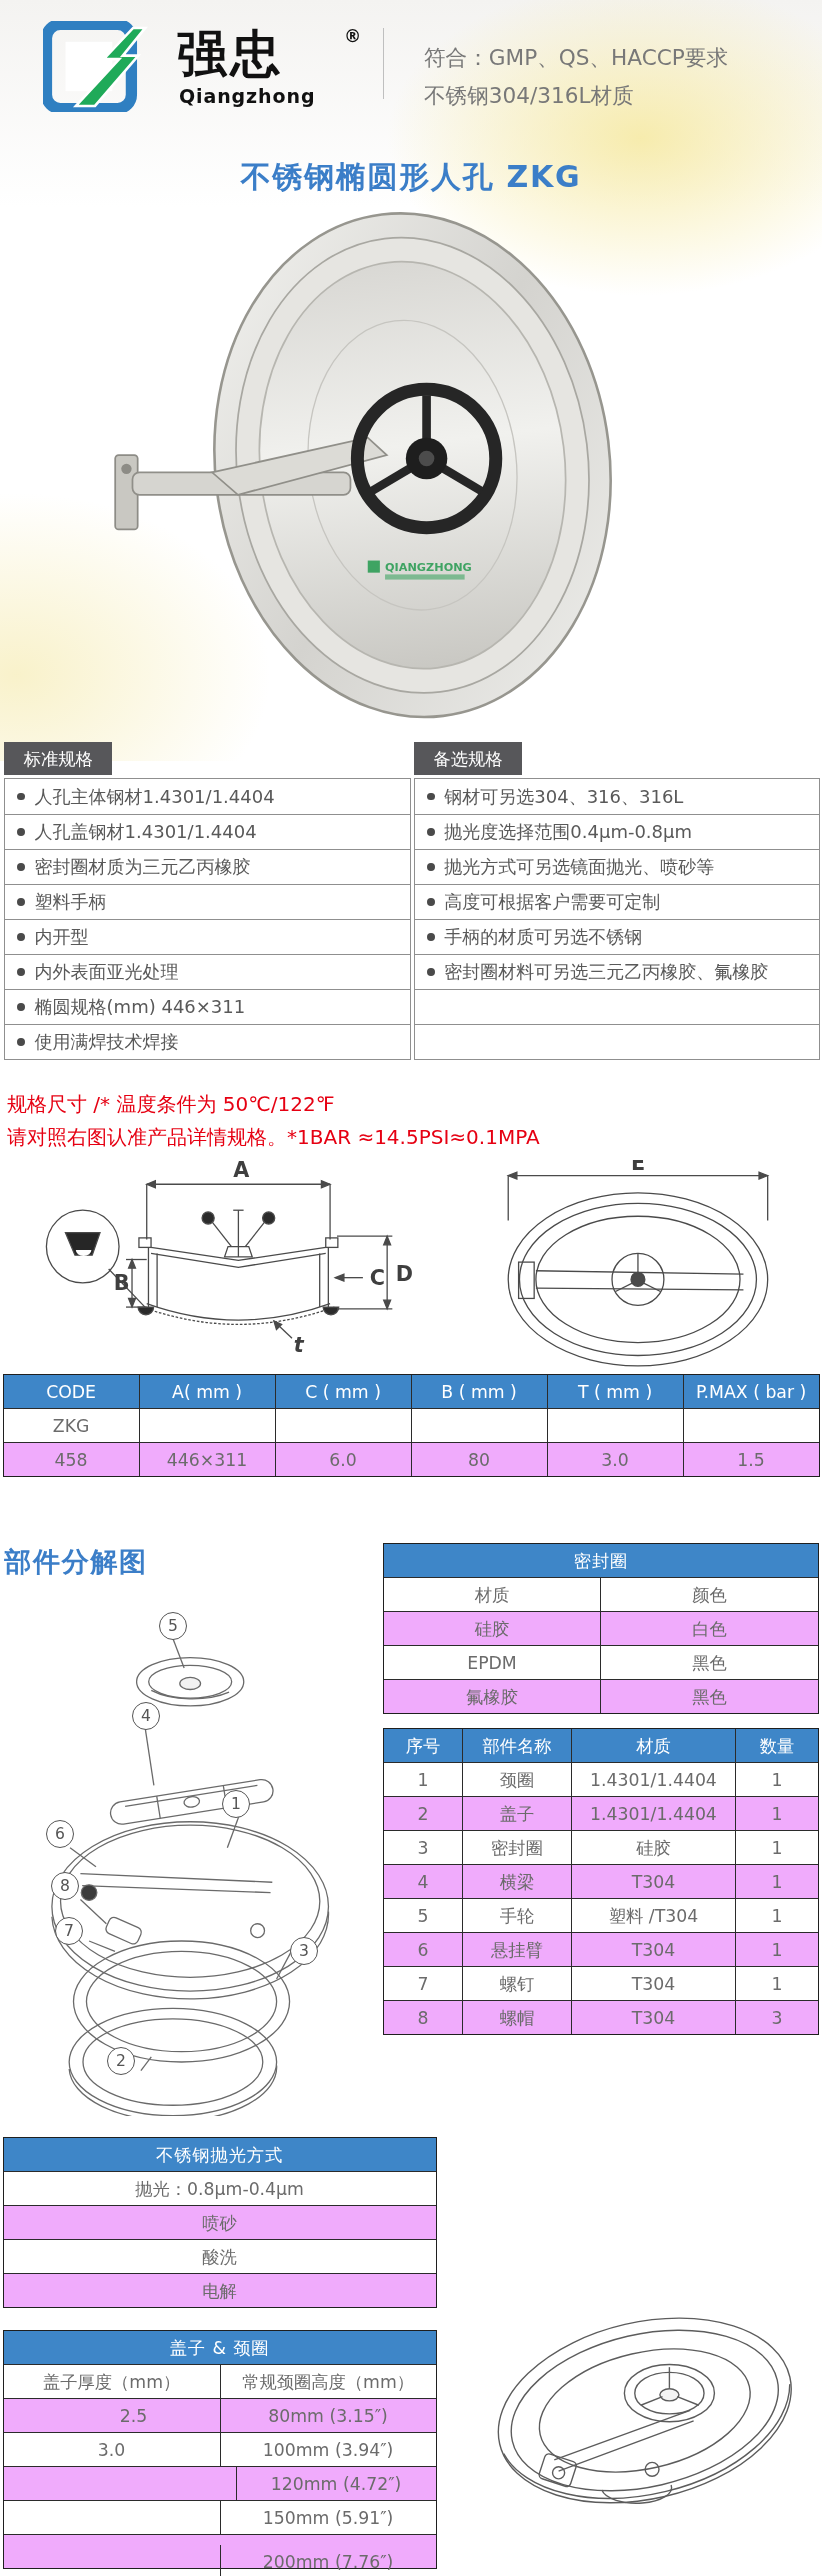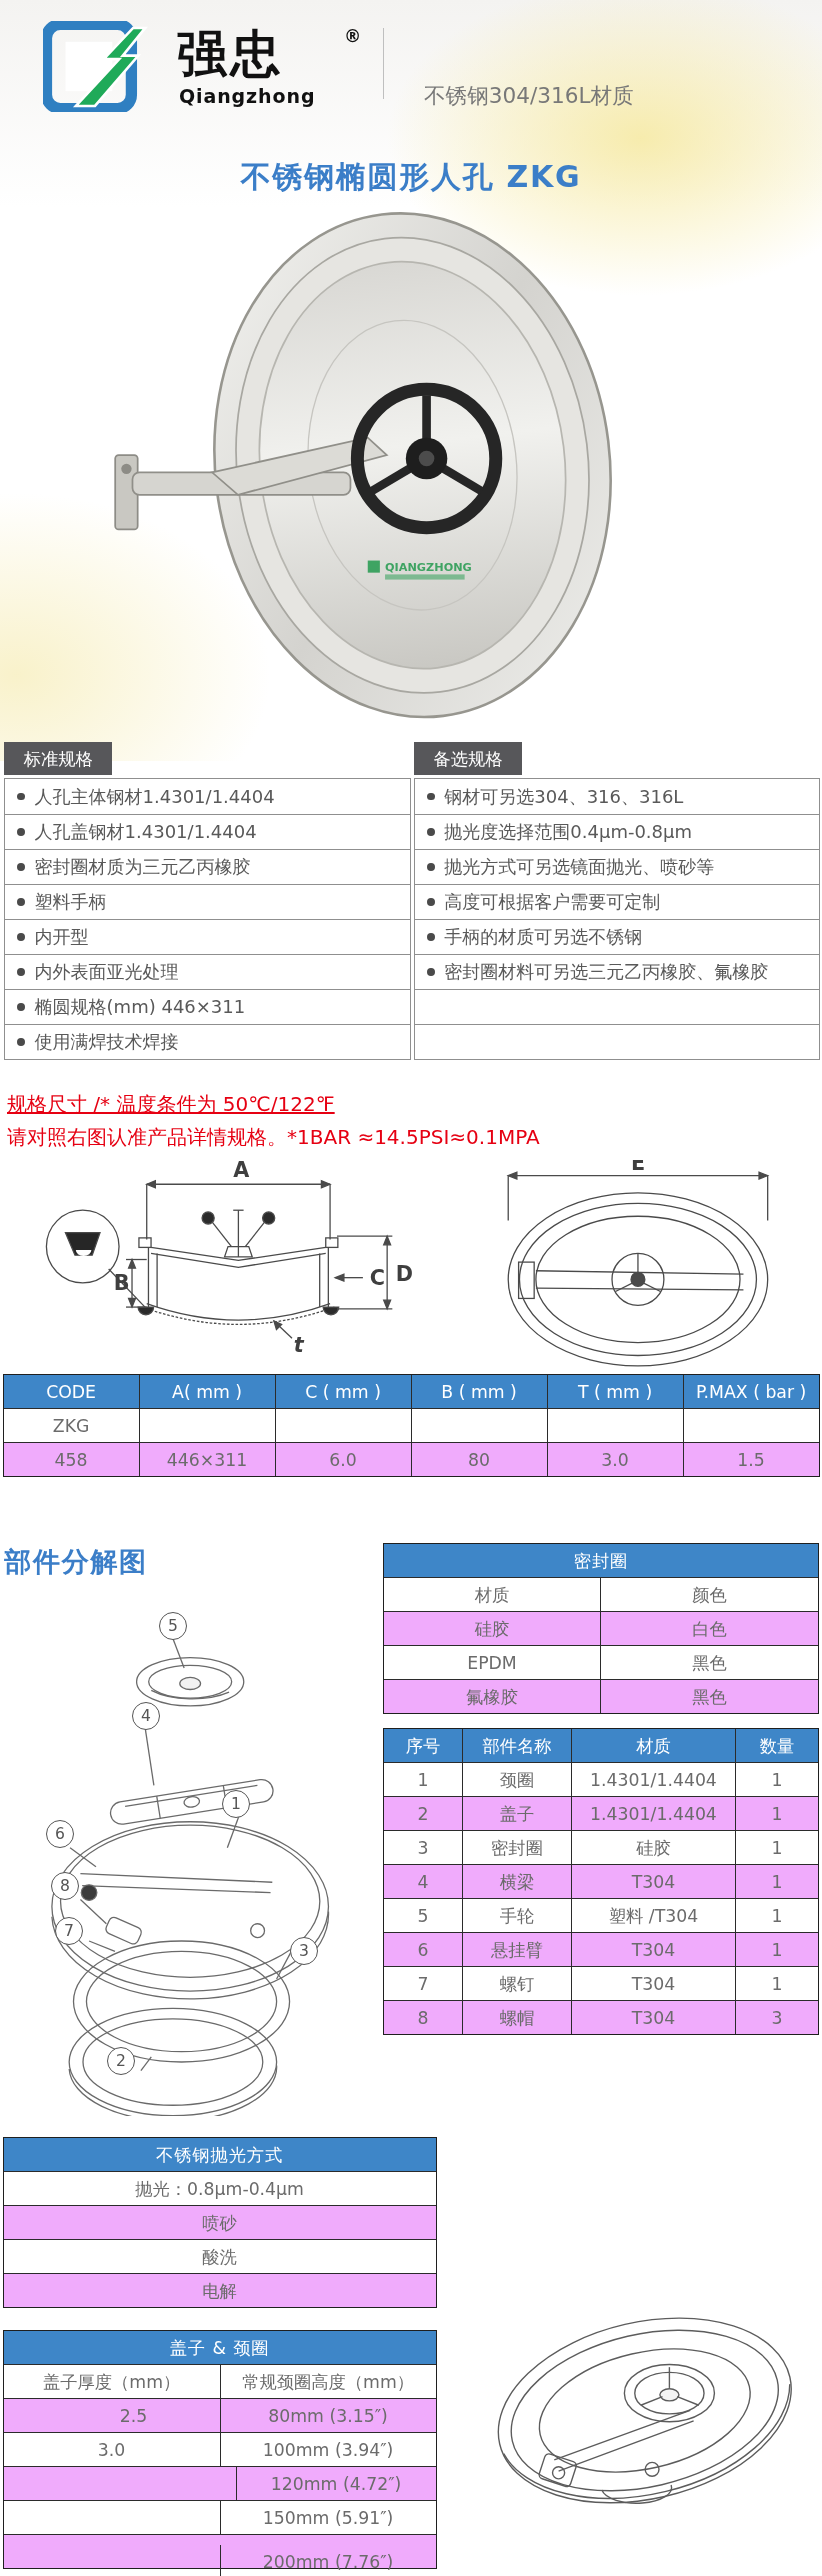--- a/index.html
+++ b/index.html
@@ -28,21 +28,21 @@
   .tag{position:absolute;width:108px;height:33px;background:#57575a;color:#fff;
     display:flex;align-items:center;justify-content:center;font-size:17.3px;}
   .tag1{left:4.3px;top:742px;} .tag2{left:414px;top:742px;}
   .spec-box{position:absolute;top:778px;border:0.9px solid #8f8f8f;background:#fff;}
   .spec-box1{left:4.3px;width:405px;} .spec-box2{left:414px;width:404px;}
   .spec-row{height:35px;display:flex;align-items:center;padding-left:12px;border-top:0.9px solid #8f8f8f;box-sizing:border-box;}
   .spec-row:first-child{border-top:none;}
   .bullet{width:7.8px;height:7.8px;border-radius:50%;background:#4a4a4a;margin-right:9.5px;flex:0 0 auto;}
   .spec-text{font-size:18px;color:#595959;white-space:nowrap;}
   
-  .notice1{position:absolute;left:7px;top:1091px;font-size:20px;color:#e60012;text-decoration:underline;}
+  .notice1{position:absolute;left:7px;top:1091px;font-size:20px;color:#e60012;}
   .notice2{position:absolute;left:7px;top:1124px;font-size:20px;color:#e60012;}
   
   .drawings{position:absolute;left:17.3px;top:1160px;}
   
   .tbl{position:absolute;border:1.7px solid #1f1f1f;background:#fff;box-sizing:border-box;}
   .thead{height:33px;background:#3e86c8;color:#fff;display:flex;align-items:center;justify-content:center;
     font-size:17.3px;letter-spacing:0.9px;}
   .trow{display:flex;height:33px;border-top:0.9px solid #2b2b2b;}
   .tbl > div:first-child .trow:first-child{border-top:none;}
   .trow.alt{background:#f0abfc;}
@@ -74,20 +74,21 @@
     <svg width="130" height="91" viewBox="0 0 150 105">
       <rect x="4" y="4" width="98" height="97" rx="16" fill="none" stroke="#2f7fc1" stroke-width="13"></rect>
       <rect x="26" y="24" width="54" height="57" fill="#ffffff"></rect>
       <polygon points="38,98 88,44 70,44 104,8 118,8 92,40 110,40 60,98" fill="#1faa59" stroke="#ffffff" stroke-width="3"></polygon>
     </svg>
   </div>
   <div class="brand-cn">强忠</div>
   <div class="brand-reg">®</div>
   <div class="brand-en">Qiangzhong</div>
   <div class="hdr-divider"></div>
+  <div class="tagline1">符合：GMP、QS、HACCP要求</div>
   <div class="tagline2">不锈钢304/316L材质</div>
 
   <div class="page-title">不锈钢椭圆形人孔 ZKG</div>
 
   <div class="photo">
     <svg width="658" height="538" viewBox="0 0 760 622">
       <defs>
         <linearGradient id="rimG" x1="0" y1="0" x2="1" y2="1">
           <stop offset="0" stop-color="#f4f4f1"></stop>
             <stop offset="0.5" stop-color="#d4d3cf"></stop>

